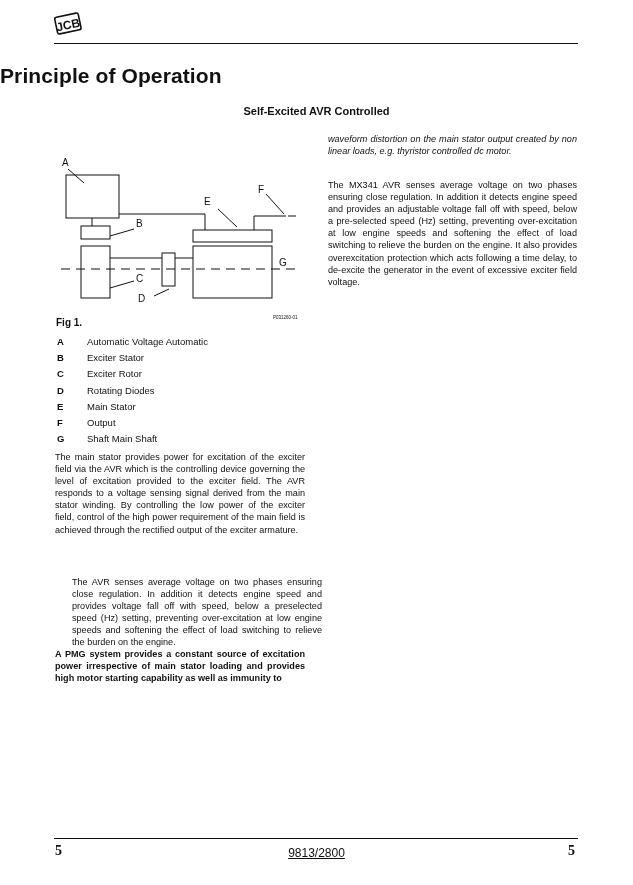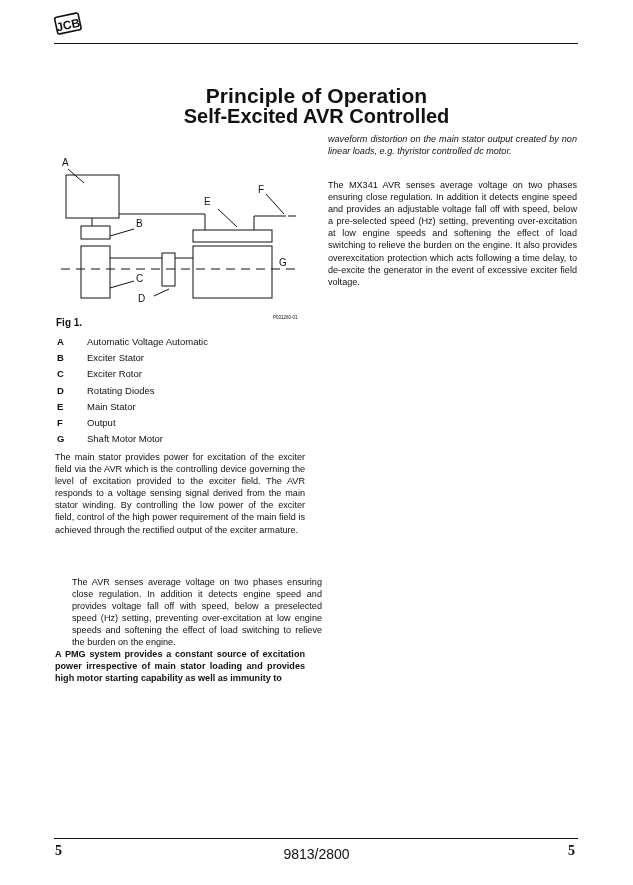--- a/index.html
+++ b/index.html
@@ -1,37 +1,37 @@
 <!DOCTYPE html>
 <html><head>
 <meta charset="utf-8">
 <style>
   html, body { margin:0; padding:0; background:#ffffff; }
   body { width:633px; height:885px; position:relative; overflow:hidden;
          font-family:"Liberation Sans", sans-serif; color:#111; }
   .logo { position:absolute; left:53px; top:9px; width:30px; height:30px; }
   .hrule { position:absolute; left:54px; width:524px; height:0; border-top:1px solid #111; }
-  .title { position:absolute; left:0; width:633px; top:64px; text-align:center;
-           font-size:21px; font-weight:bold; letter-spacing:0.1px;margin-top:20px; }
+  .title { position:absolute; left:0; width:633px; top:64px; 
+           font-size:21px; font-weight:bold; letter-spacing:0.1px; }
   .subtitle { position:absolute; left:0; width:633px; top:105px; text-align:center;
-              font-size:20px; font-weight:bold; }
+              font-size:11px; font-weight:bold; }
   .diagram { position:absolute; left:56px; top:150px; width:250px; height:175px; }
   .figcap { position:absolute; left:56px; width:248px; top:317px; 
             font-size:10px; font-weight:bold; }
   .legend { position:absolute; left:57px; top:334px; width:250px; }
   .legend-row { display:flex; height:16.2px; font-size:9.5px; line-height:16px; }
   .legend-key { width:30px; font-weight:bold; }
   .para { position:absolute; font-size:9.1px; line-height:12.1px; text-align:justify;
           text-align-last:left; }
   .left { left:55px; width:250px; }
   .right { left:328px; width:249px; }
   .footer-num { position:absolute; top:843px; font-family:"Liberation Serif", serif;
                 font-size:14px; font-weight:bold; }
   .footer-code { position:absolute; top:846px; left:0; width:633px; text-align:center;
-                 font-size:14px; }
+                 font-size:12px;text-decoration:underline; }
 </style>
 </head>
 <body>
 
 <svg class="logo" viewBox="0 0 30 30">
   <g transform="rotate(-12 15 15)">
     <rect x="3" y="6" width="24" height="17" rx="2" fill="#fff" stroke="#111" stroke-width="1.6"></rect>
     <text x="15" y="20" text-anchor="middle" font-family="Liberation Sans, sans-serif" font-weight="bold" font-size="12" fill="#111">JCB</text>
   </g>
 </svg>
@@ -108,21 +108,21 @@
   <div class="legend-row">
     <span class="legend-key">E</span>
     <span>Main Stator</span>
   </div>
   <div class="legend-row">
     <span class="legend-key">F</span>
     <span>Output</span>
   </div>
   <div class="legend-row">
     <span class="legend-key">G</span>
-    <span>Shaft Motor Motor</span>
+    <span>Shaft Main Shaft</span>
   </div>
 </div>
 
 <p class="para left" style="top:451px;margin:0;">The main stator provides power for excitation of the exciter field via the AVR which is the controlling device governing the level of excitation provided to the exciter field. The AVR responds to a voltage sensing signal derived from the main stator winding. By controlling the low power of the exciter field, control of the high power requirement of the main field is achieved through the rectified output of the exciter armature.</p>
 <p class="para left" style="top:559px;margin:17px;">The AVR senses average voltage on two phases ensuring close regulation. In addition it detects engine speed and provides voltage fall off with speed, below a preselected speed (Hz) setting, preventing over-excitation at low engine speeds and softening the effect of load switching to relieve the burden on the engine.</p>
 <p class="para left" style="top:648px;margin:0;font-weight:bold;">A PMG system provides a constant source of excitation power irrespective of main stator loading and provides high motor starting capability as well as immunity to</p>
 
 <p class="para right" style="top:133px;margin:0;font-style:italic;">waveform distortion on the main stator output created by non linear loads, e.g. thyristor controlled dc motor.</p>
 <p class="para right" style="top:179px;margin:0;">The MX341 AVR senses average voltage on two phases ensuring close regulation. In addition it detects engine speed and provides an adjustable voltage fall off with speed, below a pre-selected speed (Hz) setting, preventing over-excitation at low engine speeds and softening the effect of load switching to relieve the burden on the engine. It also provides overexcitation protection which acts following a time delay, to de-excite the generator in the event of excessive exciter field voltage.</p>
 

